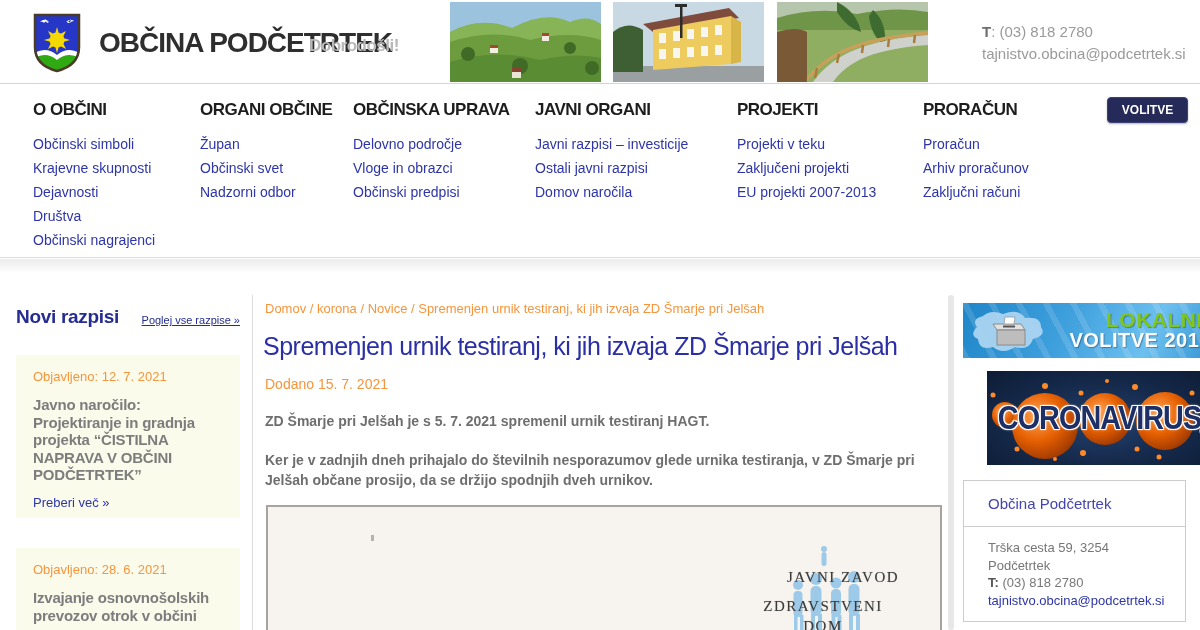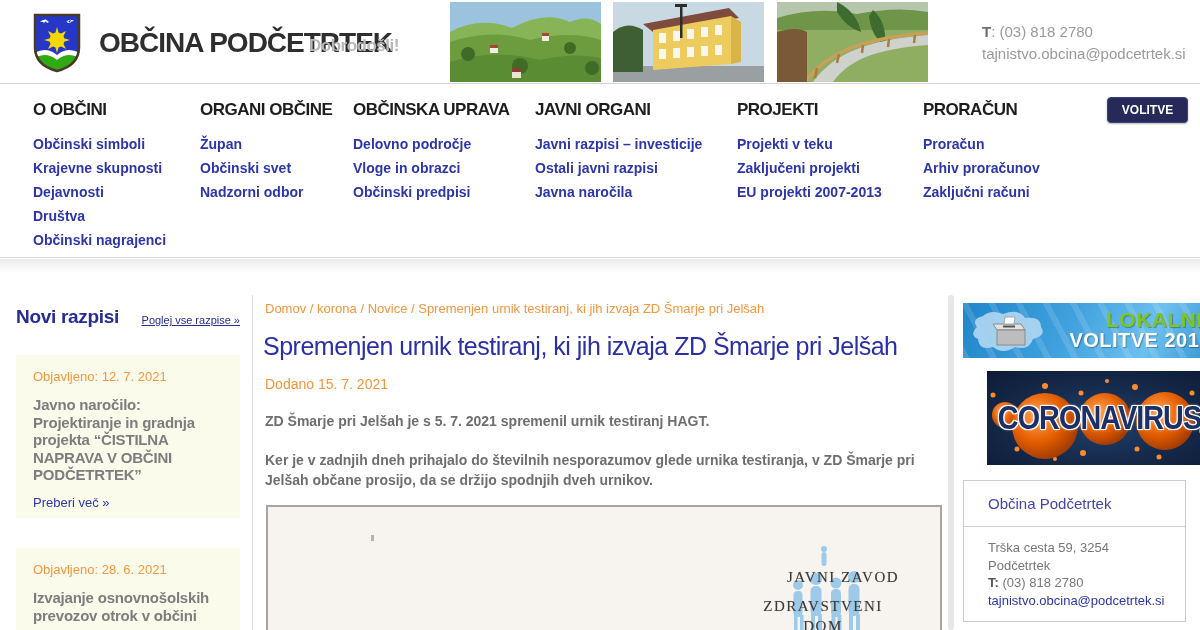--- a/index.html
+++ b/index.html
@@ -16,21 +16,21 @@
   .photo { position:absolute; top:2px; width:151px; height:80px; overflow:hidden; }
   .photo svg { display:block; width:100%; height:100%; }
   .hdr-contact { position:absolute; left:982px; top:21px; font-size:15px; color:#9a9a9a; line-height:22px; }
   .hdr-contact b { color:#6e6e6e; font-weight:700; }
   .pre { white-space:pre; }
   
   .nav { position:absolute; top:84px; left:0; width:1200px; height:174px; background:#fff; border-bottom:1px solid #dcdcdc; z-index:4; }
   .nav-shadow { position:absolute; top:259px; left:0; width:1200px; height:14px; background:linear-gradient(#ebebeb,#ffffff); z-index:3; }
   .nav-col { position:absolute; top:16px; }
   .nav-col h3 { font-size:17px; font-weight:700; color:#1d1d1d; letter-spacing:-0.5px; font-stretch:condensed; cursor:pointer; white-space:nowrap; }
-  .nav-col ul { list-style:none; margin-top:12px;font-weight:bold; }
+  .nav-col ul { list-style:none; margin-top:12px; }
   .nav-col li { font-size:14px; color:#2d35a8; height:24px; line-height:24px; cursor:pointer; white-space:nowrap; }
   .volitve-btn { position:absolute; left:1107px; top:13px; width:81px; height:26px; background:#262a59; border:1px solid #3c4179; border-radius:4px; color:#fff; font-size:12px; font-weight:700; text-align:center; line-height:24px; cursor:pointer; box-shadow:0 1px 2px rgba(0,0,0,.3); }
   
   .sep-left { position:absolute; left:252px; top:295px; width:1px; height:335px; background:#ddd; }
   .scroll-strip { position:absolute; left:948px; top:295px; width:6px; height:335px; background:#e7e7e7; border-radius:3px; cursor:pointer; }
   
   .sb-title { position:absolute; left:16px; top:306px; font-size:19px; font-weight:700; color:#252c92; letter-spacing:-0.3px; }
   .sb-viewall { position:absolute; left:120px; top:314px; width:120px; text-align:right; font-size:11px; color:#252c92; text-decoration:underline; cursor:pointer; }
   .card { position:absolute; left:16px; width:224px; background:#fbfbec; padding:14px 16px 12px 17px; }
   .card-1 { top:355px; height:163px; }
@@ -201,21 +201,21 @@
         <li>Delovno področje</li>
         <li>Vloge in obrazci</li>
         <li>Občinski predpisi</li>
       </ul>
     </div>
     <div class="nav-col" style="left:535px">
       <h3>JAVNI ORGANI</h3>
       <ul>
         <li>Javni razpisi – investicije</li>
         <li>Ostali javni razpisi</li>
-        <li>Javna naročila</li>
+        <li>Domov naročila</li>
       </ul>
     </div>
     <div class="nav-col" style="left:737px">
       <h3>PROJEKTI</h3>
       <ul>
         <li>Projekti v teku</li>
         <li>Zaključeni projekti</li>
         <li>EU projekti 2007-2013</li>
       </ul>
     </div>

